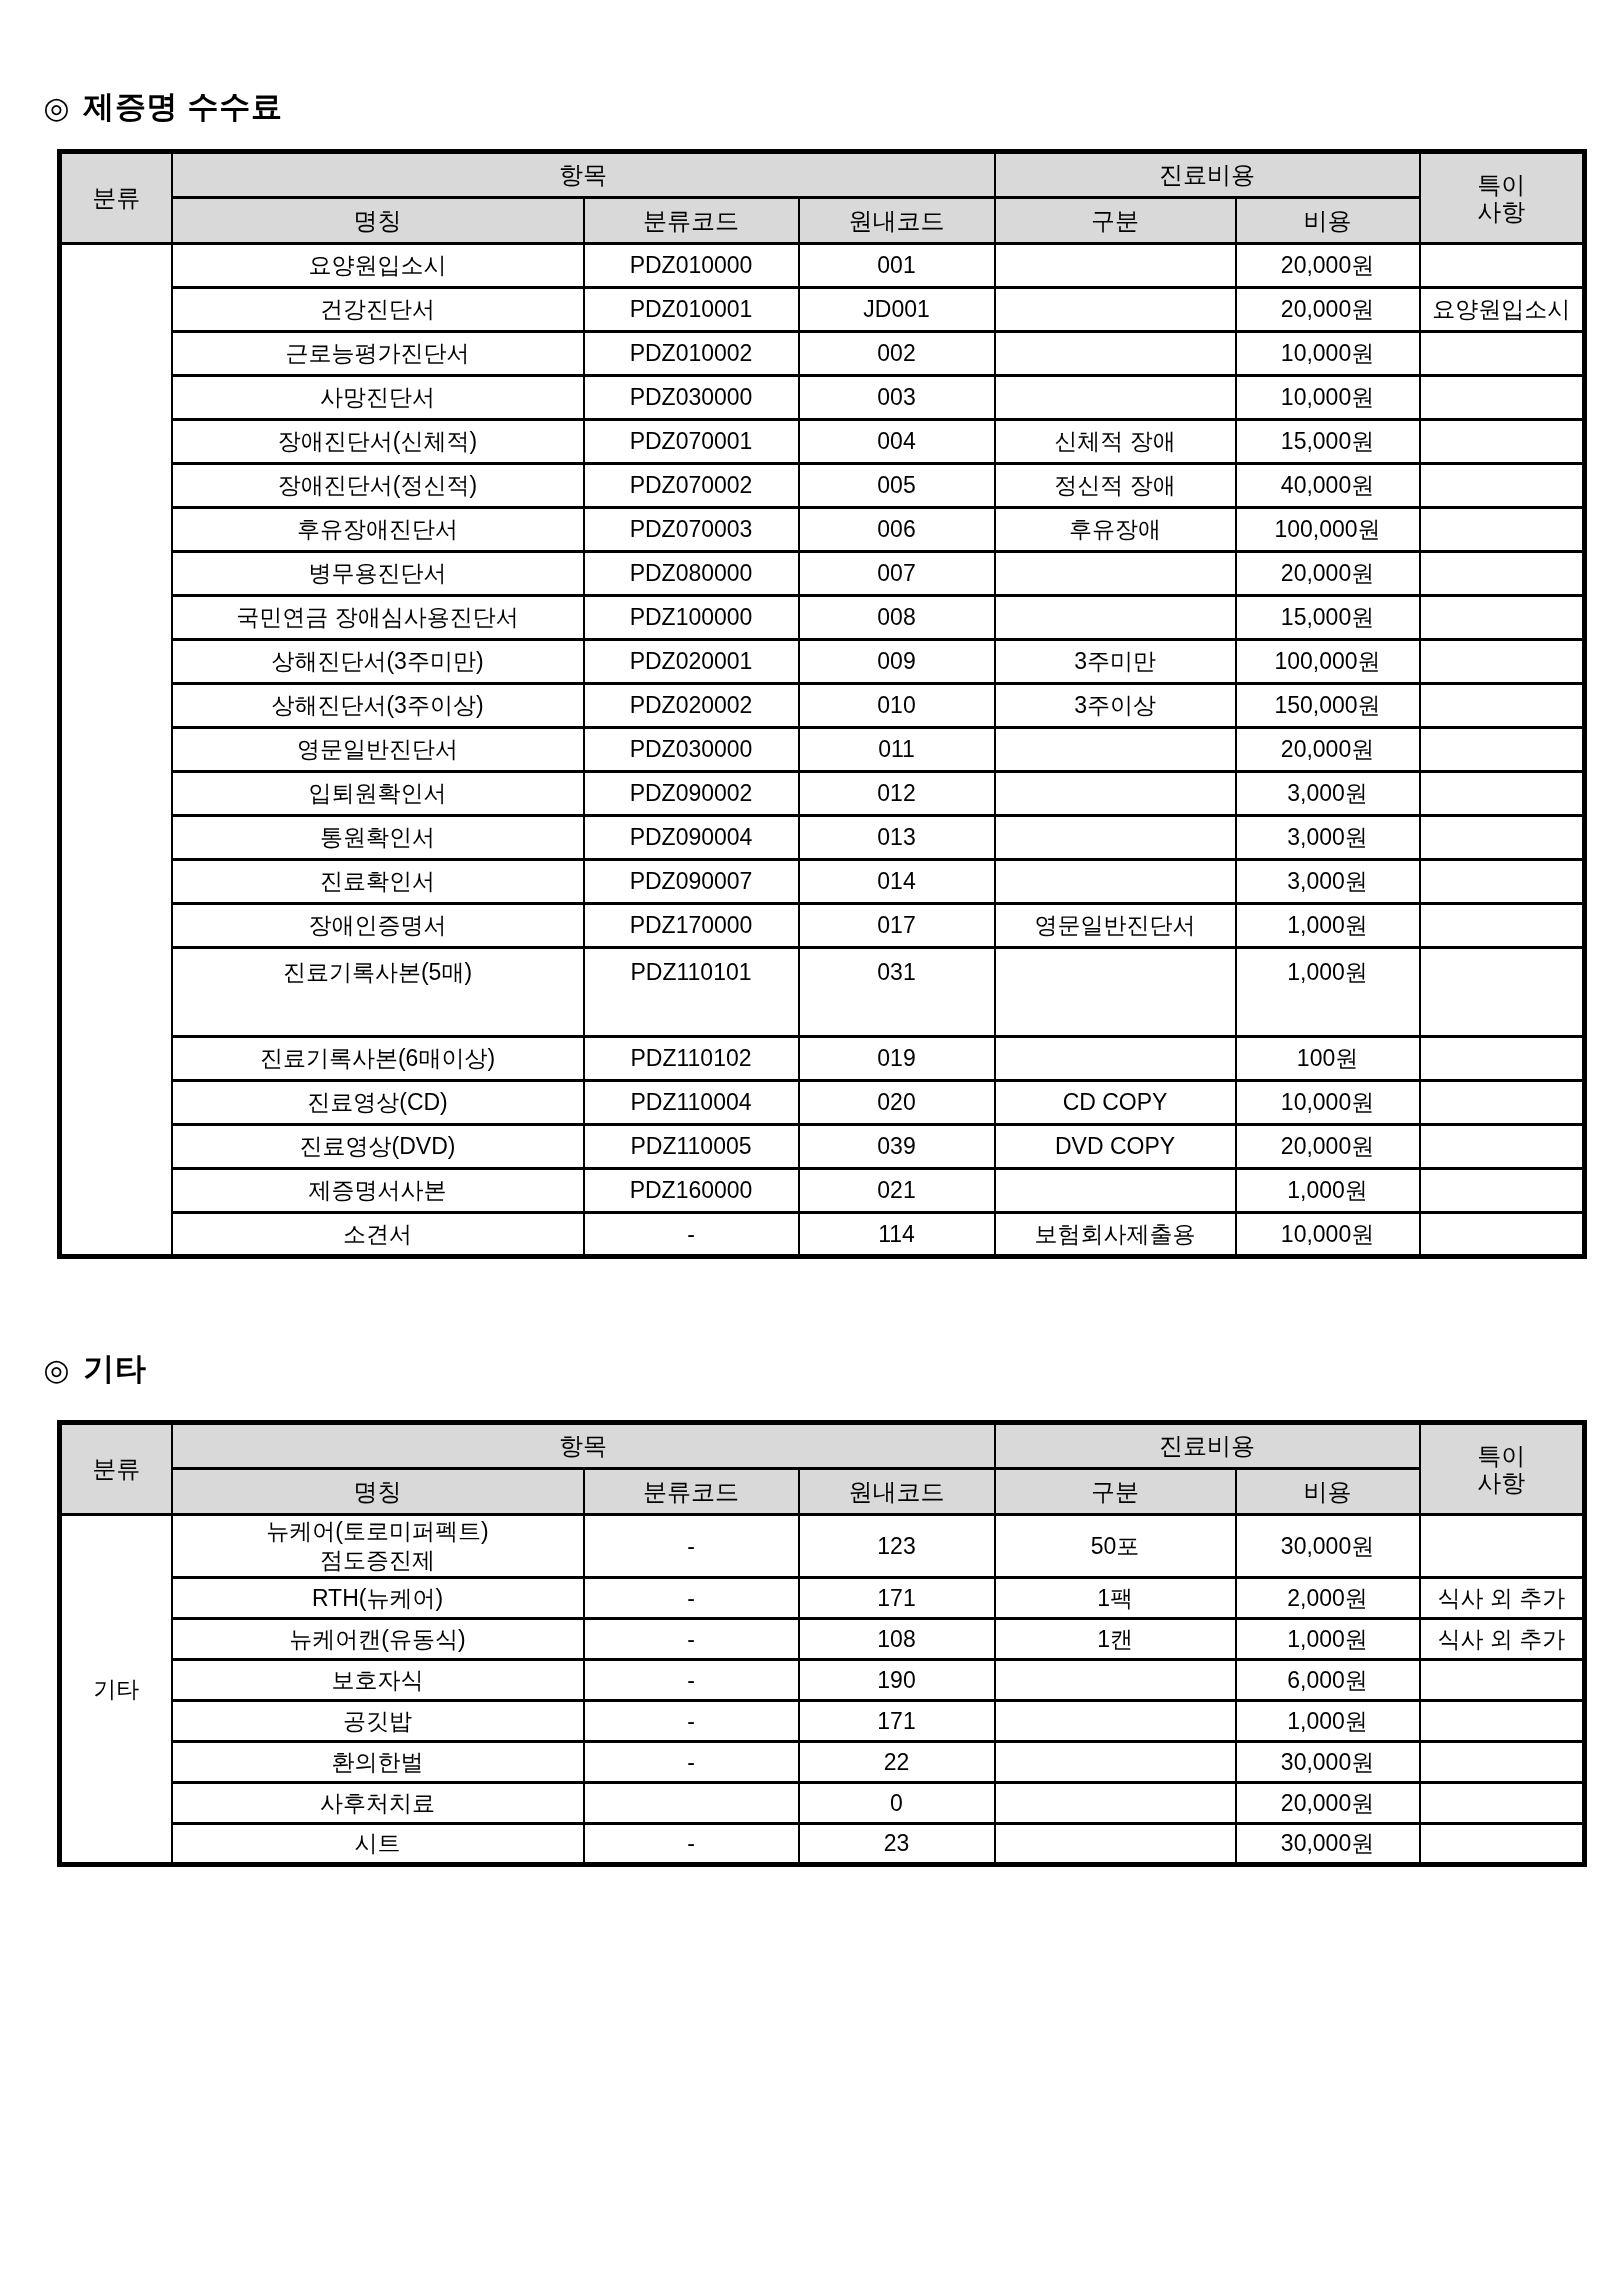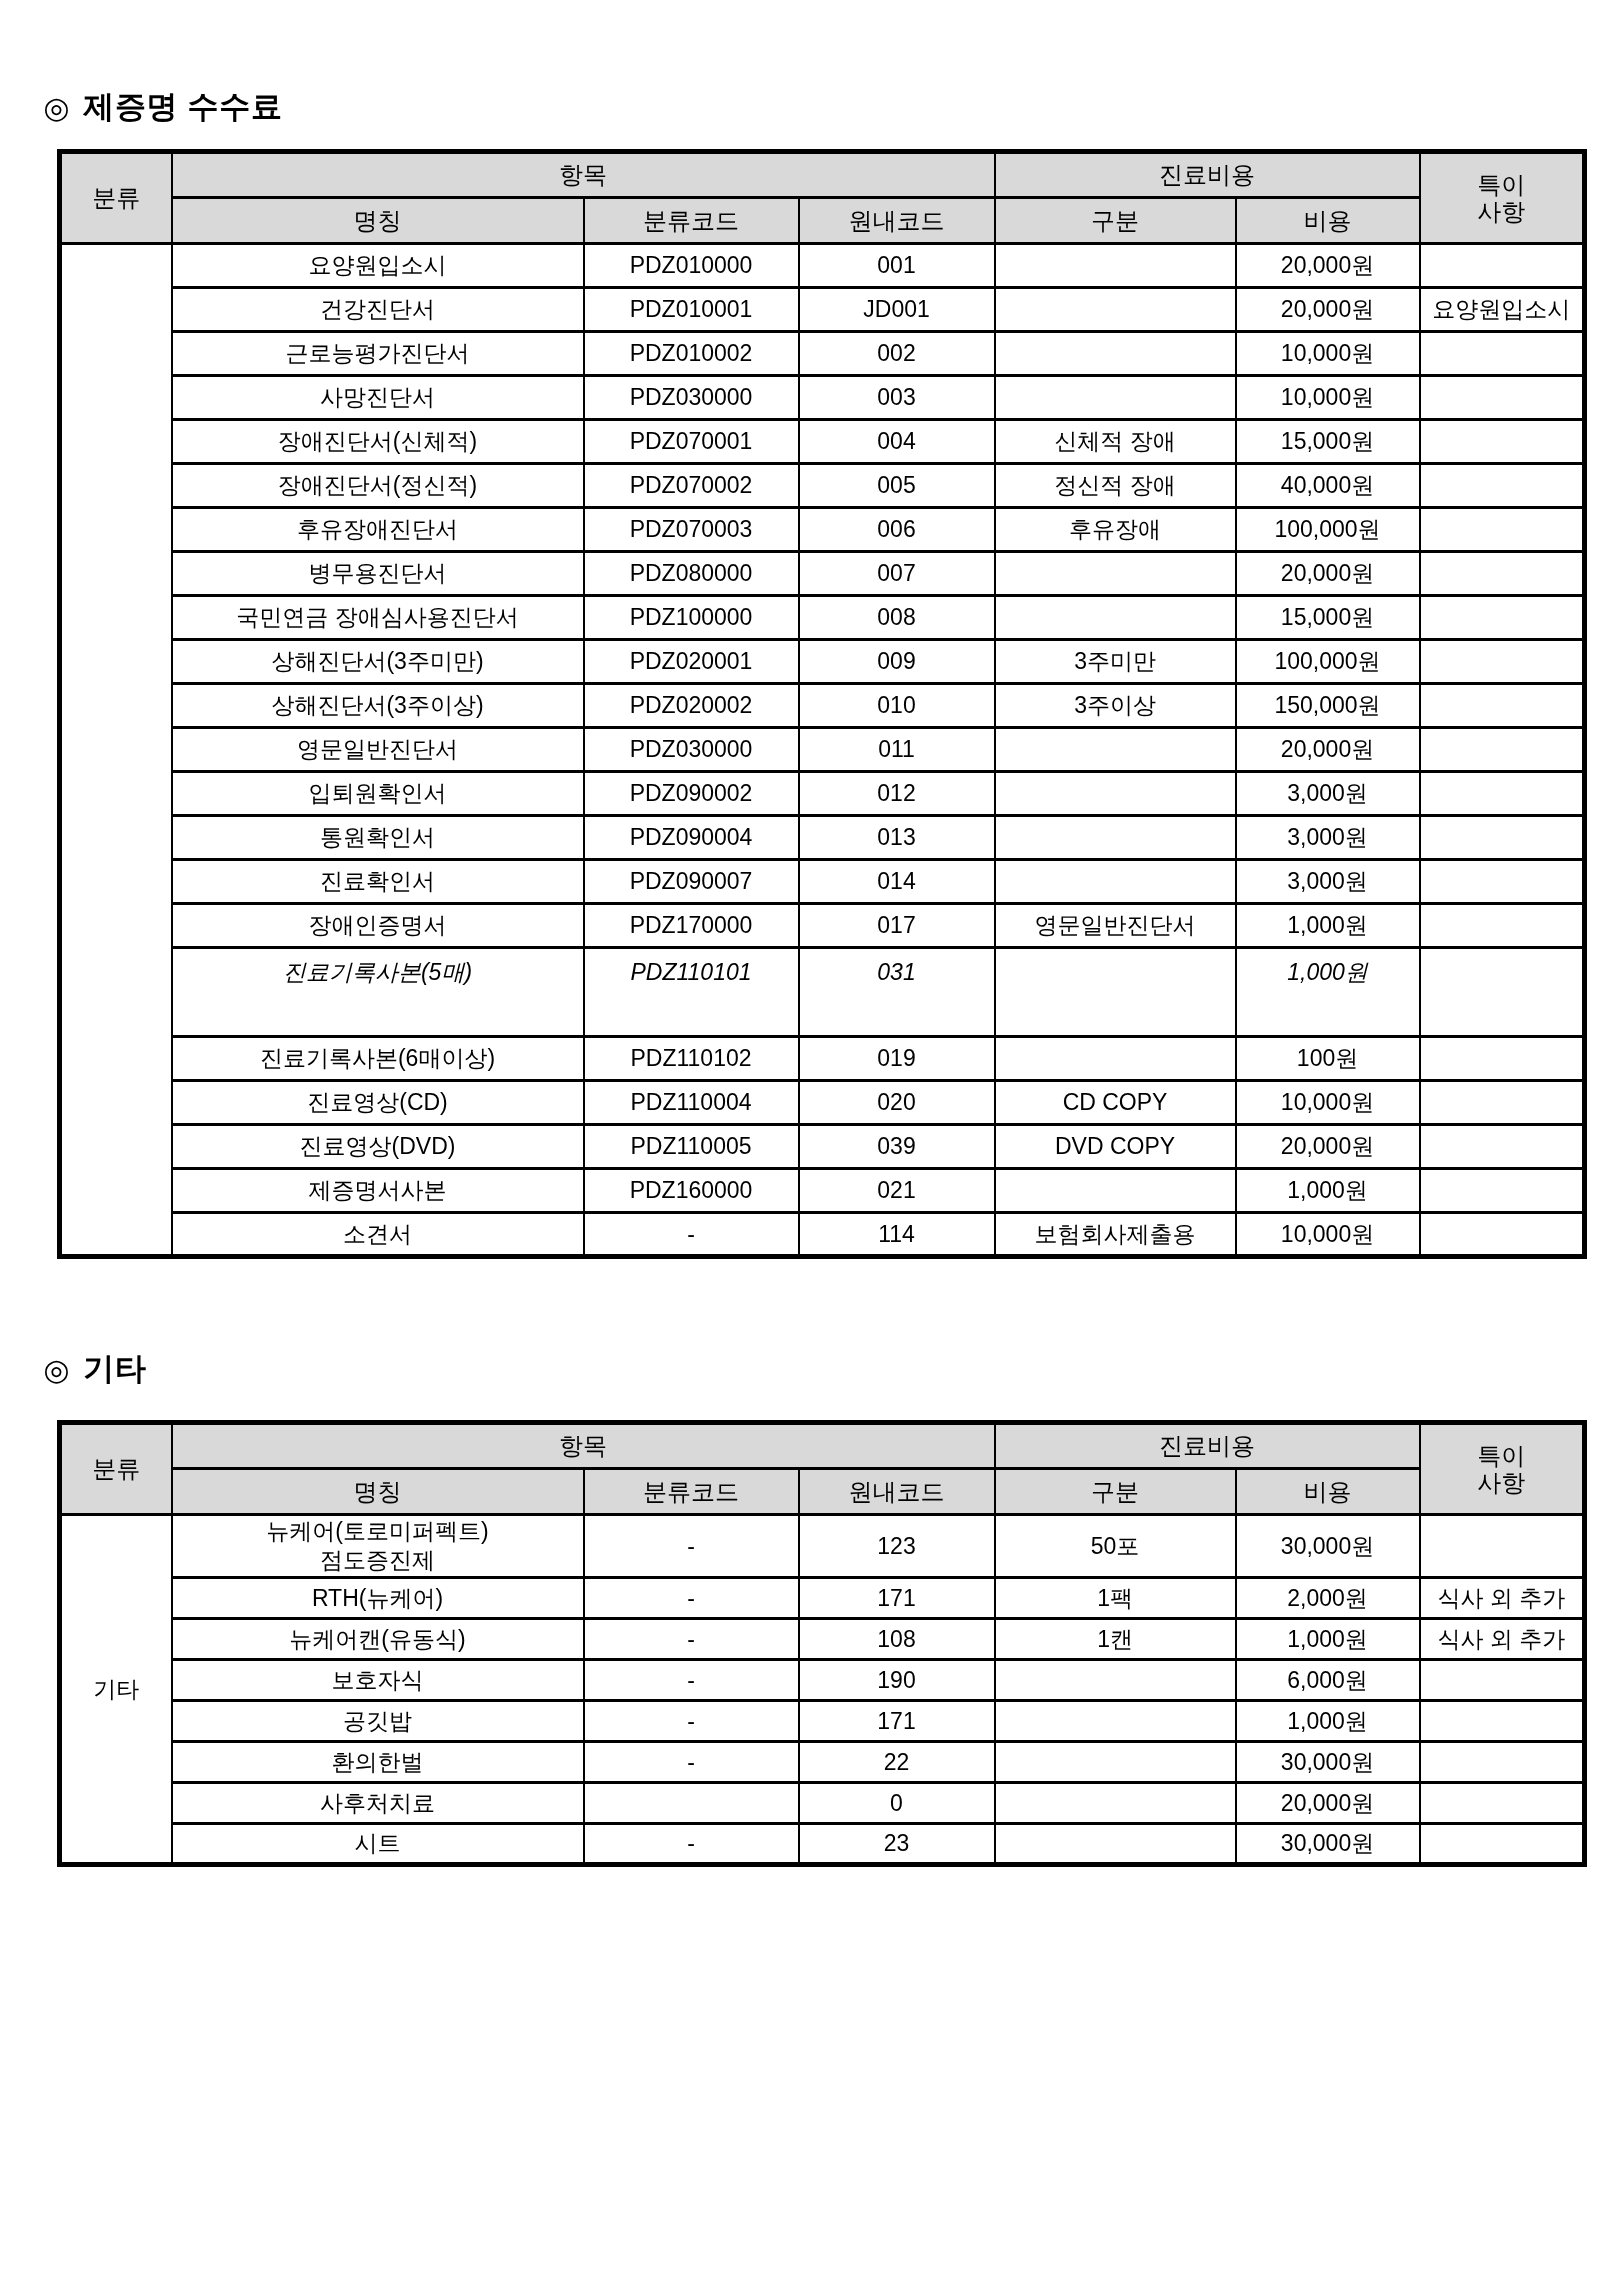--- a/index.html
+++ b/index.html
@@ -48,21 +48,21 @@
   }
   .fee-table tbody tr { height: 44px; }
   .fee-table tbody td {
     font-size: 23px;
     line-height: 1.25;
     white-space: pre-line;
     background: #ffffff;
   }
   table.t2 tbody tr { height: 41px; }
   tr.two-line-row { height: 63px !important; }
-  tr.tall-row { height: 89px !important; font-style: italic; }
+  tr.tall-row { height: 89px !important; }
   tr.tall-row > td { vertical-align: top; padding-top: 9.2px; }
 </style>
 </head>
 <body>
 
 <div class="page">
 
   <h1 class="section-title">
     <span class="bullet">◎</span>
     <span>제증명 수수료</span>

